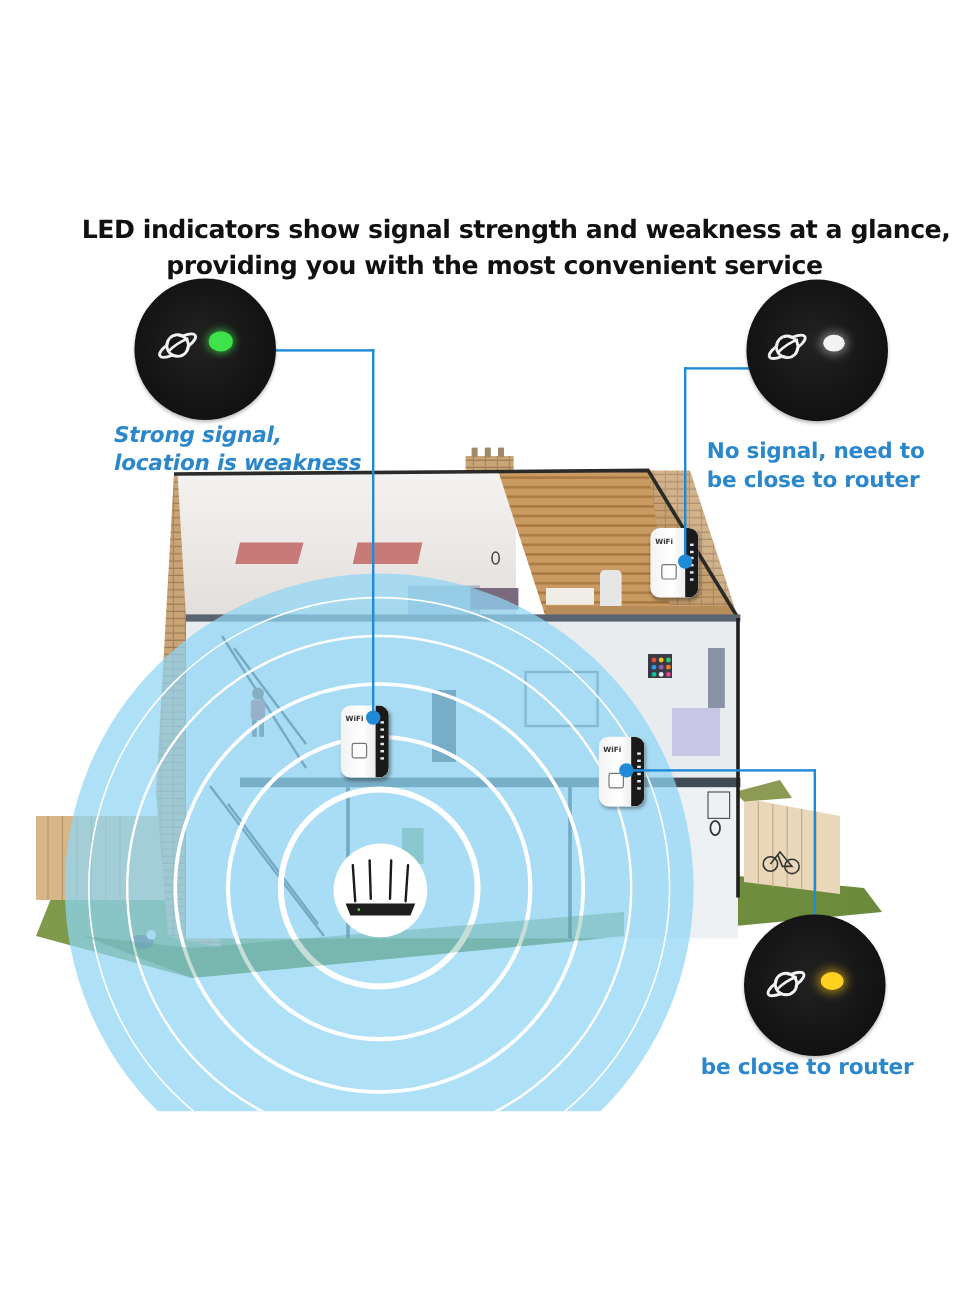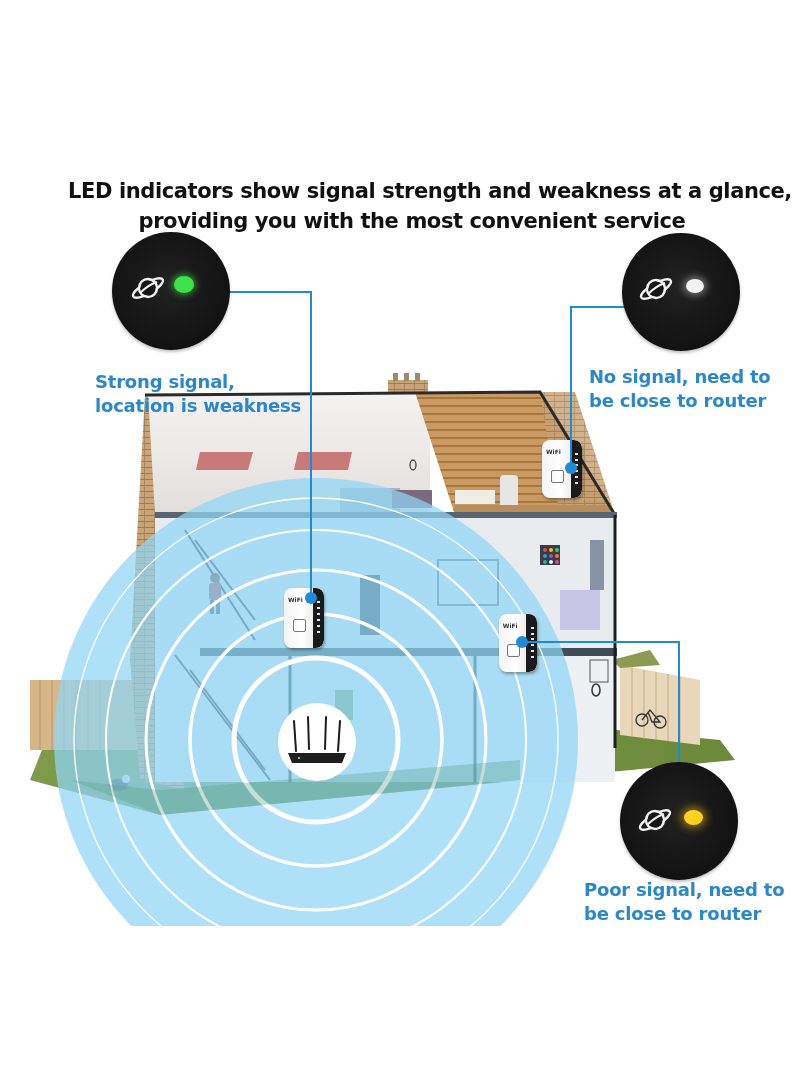--- a/index.html
+++ b/index.html
@@ -267,21 +267,21 @@
 
   <div class="bubble" style="left:112px; top:232px; width:118px; height:118px;">
     <svg class="planet" style="left:18px; top:40px" width="36" height="32" viewBox="0 0 36 32">
       <circle cx="18" cy="16" r="9" fill="none" stroke="#f2f2f2" stroke-width="2.4"></circle>
       <ellipse cx="18" cy="16" rx="17" ry="5.5" transform="rotate(-30 18 16)" fill="none" stroke="#f2f2f2" stroke-width="2.4"></ellipse>
       <circle cx="18" cy="16" r="7.6" fill="#161616"></circle>
       <path d="M10 21 Q18 13 27 10" stroke="#f2f2f2" stroke-width="2.2" fill="none"></path>
     </svg>
     <span class="led" style="left:62px; top:44px; width:20px; height:17px; background:#3ee24a; box-shadow:0 0 6px 2px rgba(62,226,74,0.55);"></span>
   </div>
-  <div class="caption" style="left:95px; top:370px;">
+  <div class="caption" style="left:95px; top:351px;font-style:italic;">
     <div>Strong signal,</div>
     <div>location is weakness</div>
   </div>
 
   <div class="bubble" style="left:622px; top:233px; width:118px; height:118px;">
     <svg class="planet" style="left:16px; top:40px" width="36" height="32" viewBox="0 0 36 32">
       <circle cx="18" cy="16" r="9" fill="none" stroke="#f2f2f2" stroke-width="2.4"></circle>
       <ellipse cx="18" cy="16" rx="17" ry="5.5" transform="rotate(-30 18 16)" fill="none" stroke="#f2f2f2" stroke-width="2.4"></ellipse>
       <circle cx="18" cy="16" r="7.6" fill="#161616"></circle>
       <path d="M10 21 Q18 13 27 10" stroke="#f2f2f2" stroke-width="2.2" fill="none"></path>
@@ -296,16 +296,15 @@
   <div class="bubble" style="left:620px; top:762px; width:118px; height:118px;">
     <svg class="planet" style="left:17px; top:42px" width="36" height="32" viewBox="0 0 36 32">
       <circle cx="18" cy="16" r="9" fill="none" stroke="#f2f2f2" stroke-width="2.4"></circle>
       <ellipse cx="18" cy="16" rx="17" ry="5.5" transform="rotate(-30 18 16)" fill="none" stroke="#f2f2f2" stroke-width="2.4"></ellipse>
       <circle cx="18" cy="16" r="7.6" fill="#161616"></circle>
       <path d="M10 21 Q18 13 27 10" stroke="#f2f2f2" stroke-width="2.2" fill="none"></path>
     </svg>
     <span class="led" style="left:64px; top:48px; width:19px; height:15px; background:#ffd21f; box-shadow:0 0 8px 3px rgba(255,200,20,0.5);"></span>
   </div>
   <div class="caption" style="left:584px; top:878px;">
-    <div>Poor signal, need to</div>
     <div>be close to router</div>
   </div>
 </div>
 
 </body></html>

